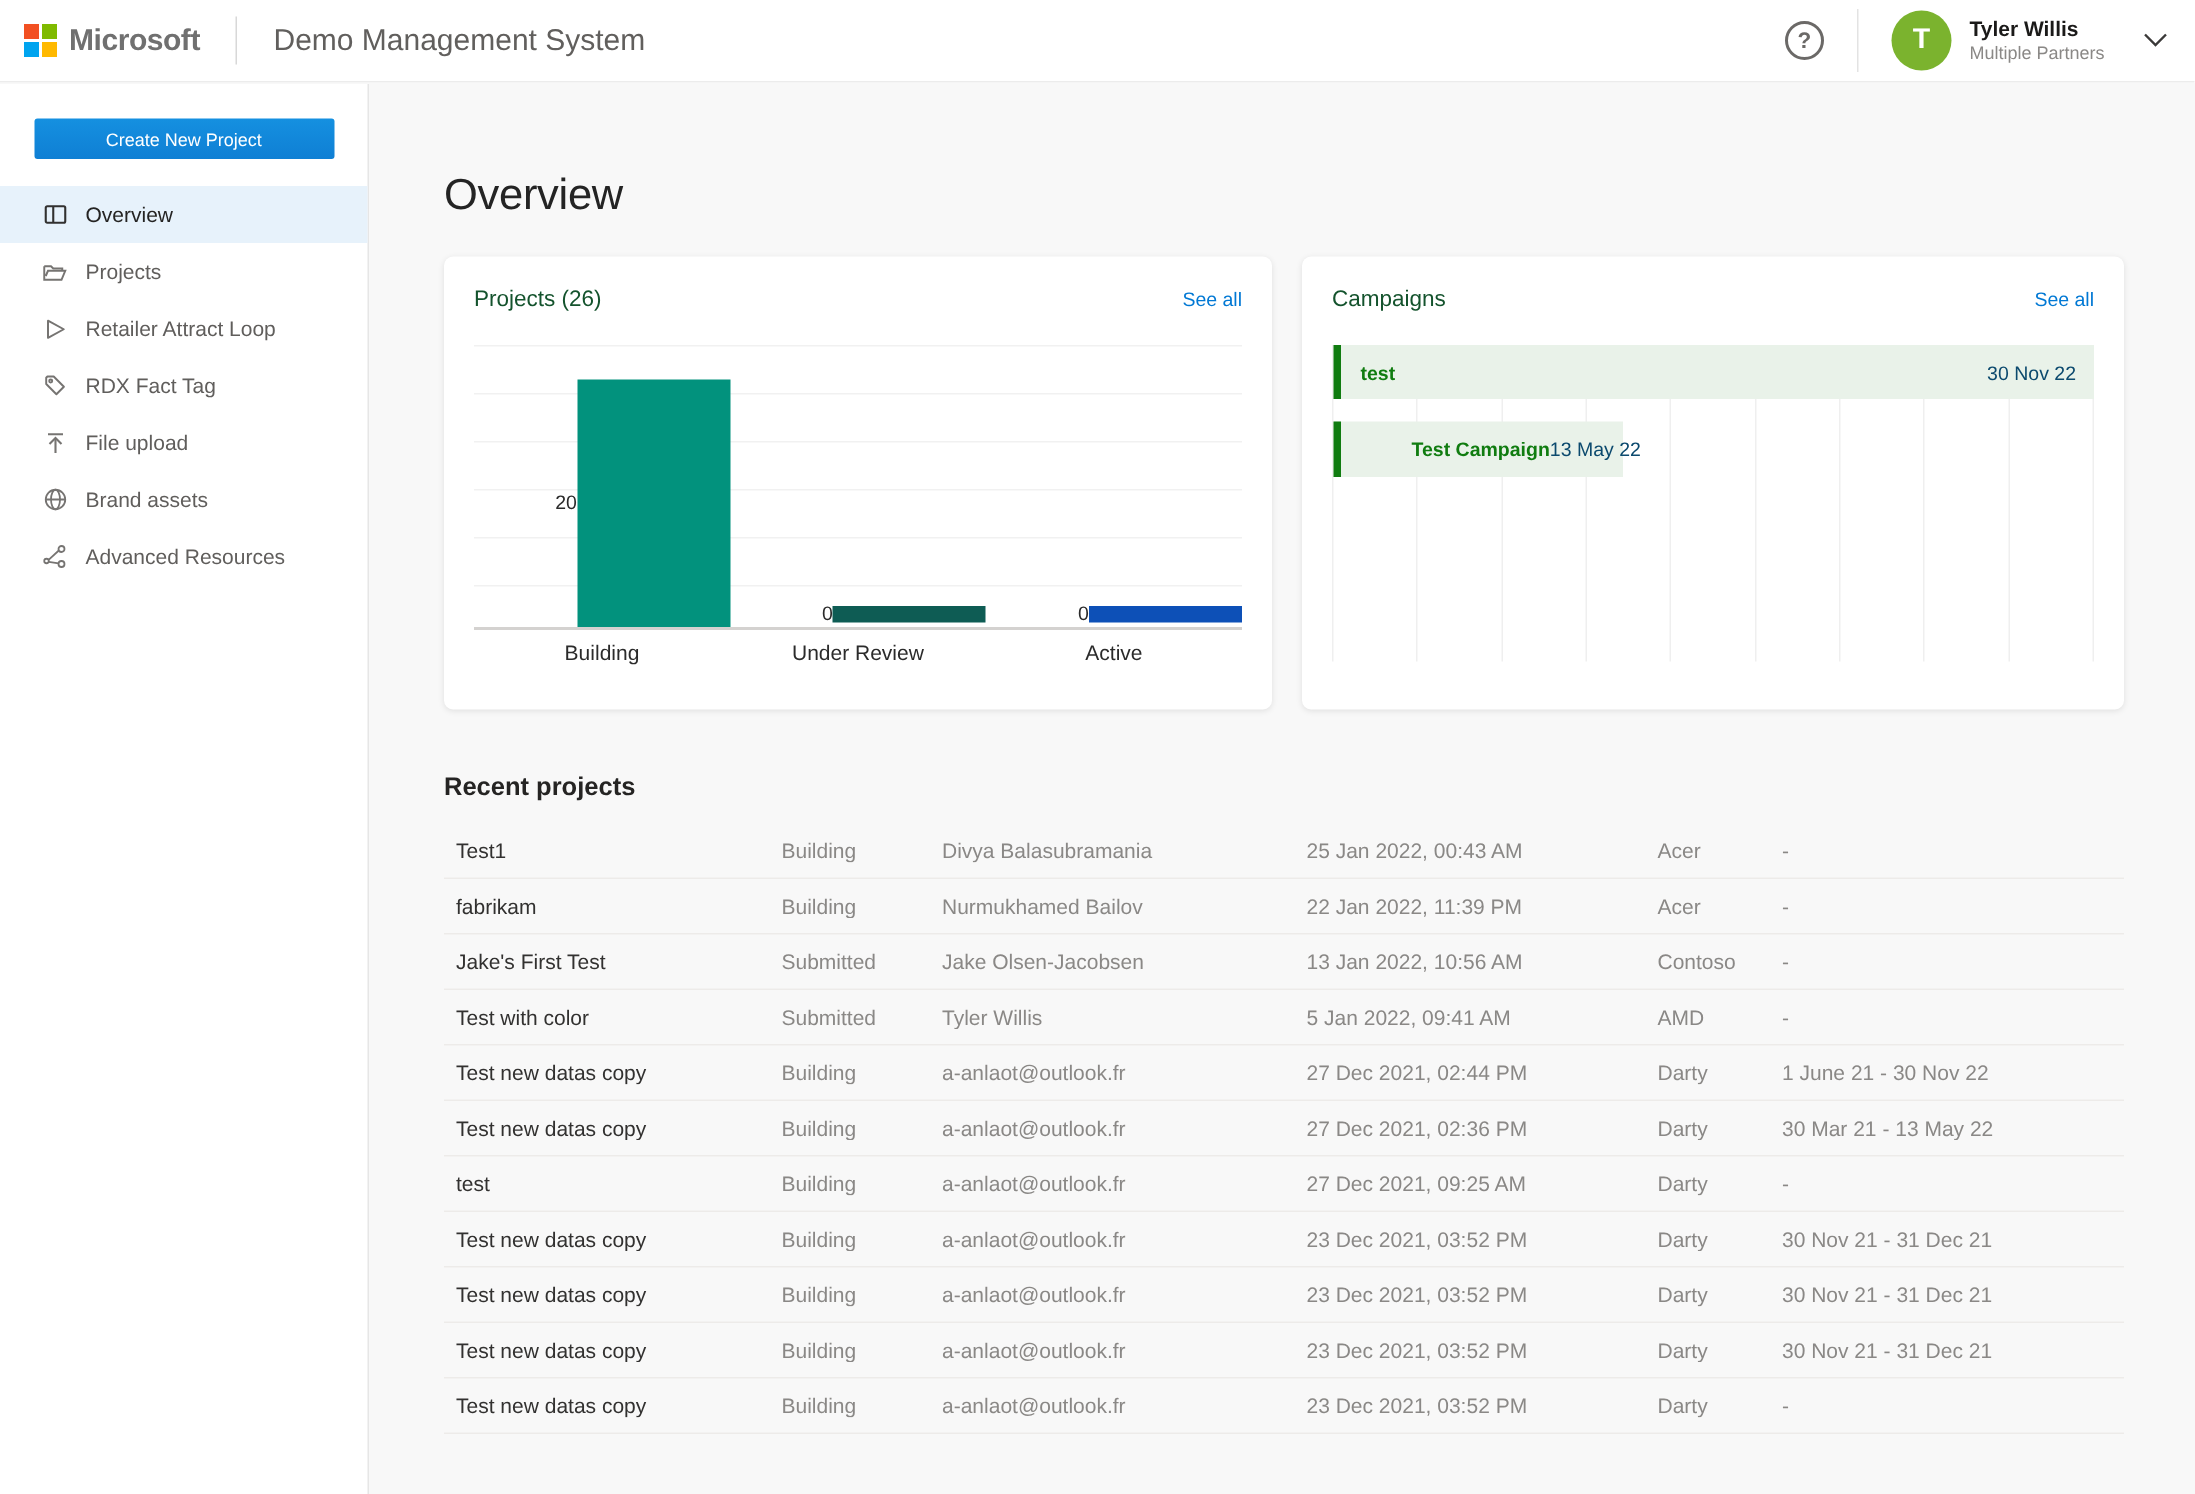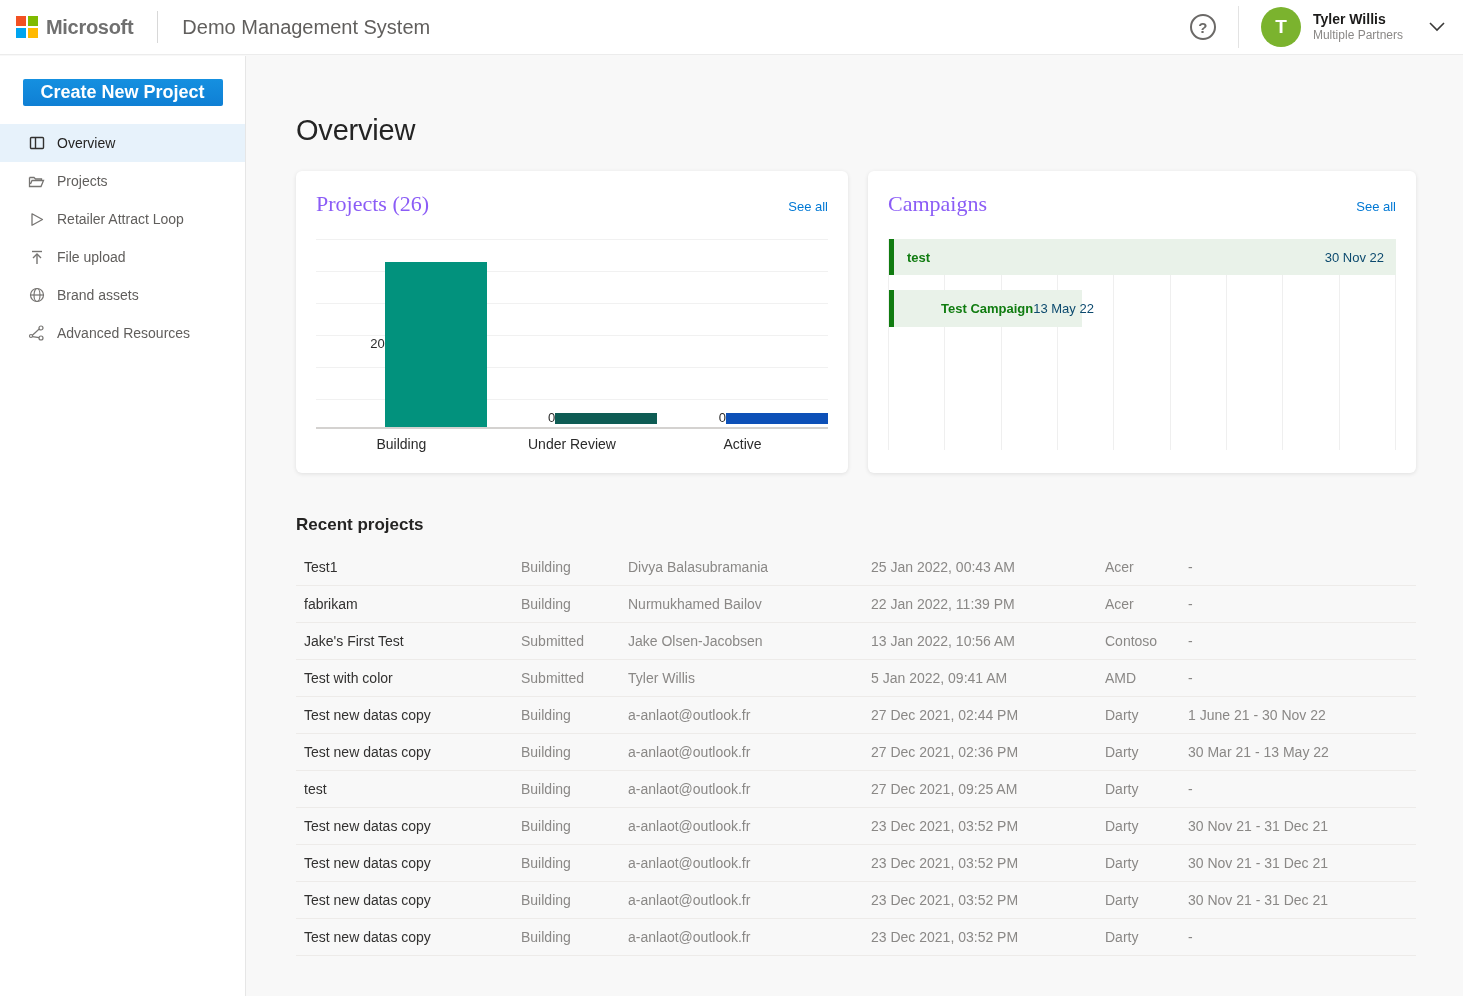--- a/index.html
+++ b/index.html
@@ -29,38 +29,38 @@
   .user-block { margin-left:12px; line-height:1.25; }
   .user-name { font-size:14px; font-weight:bold; color:#1b1a19; }
   .user-sub { font-size:12px; color:#8a8886; }
   .chev { margin-left:26px; cursor:pointer; display:flex; }
 
   
   .sidebar { position:fixed; top:56px; left:0; width:246px; height:940px; background:#fff;
     border-right:1px solid #e6e6e6; }
   .create-btn { display:block; margin:23px auto 0 auto; width:200px; height:27px;
     background:linear-gradient(#1590e0,#0f7fd4); color:#fff; border:none; border-radius:2px;
-    font-family:"Liberation Sans", sans-serif; font-size:18px; font-weight:bold; cursor:pointer; }
+    font-family:"Liberation Sans", sans-serif; font-size:12px; font-weight:normal; cursor:pointer; }
   .nav { margin-top:18px; }
   .nav-item { height:38px; display:flex; align-items:center; padding-left:28px; cursor:pointer;
     color:#605e5c; font-size:14px; }
   .nav-item.active { background:#e7f2fb; color:#252423; }
   .nav-item .nico { width:17px; height:17px; margin-right:12px; display:flex; align-items:center; justify-content:center; }
   .nav-item svg { stroke:#767472; }
   .nav-item.active svg { stroke:#323130; }
 
   
   .main { position:absolute; top:56px; left:247px; width:1216px; }
   .page-title { font-size:29px; font-weight:400; color:#242424; margin:58px 0 0 49px; letter-spacing:-0.2px; }
   .cards-row { display:flex; gap:20px; margin:24px 0 0 49px; }
   .card { background:#fff; border-radius:6px; box-shadow:0 1px 4px rgba(0,0,0,0.10); height:302px; padding:20px; }
   .card.projects { width:552px; }
   .card.campaigns { width:548px; }
   .card-head { display:flex; justify-content:space-between; align-items:baseline; }
-  .card-title { font-size:22px; color:#8b5cf6;font-family:Liberation Serif, serif; }
+  .card-title { font-size:15px; color:#14532d; }
   .see-all { font-size:13px; color:#0078d4; cursor:pointer; text-decoration:none; }
 
   
   .chart-plot { position:relative; height:190px; margin-top:22px; }
   .gridline { position:absolute; left:0; right:0; height:1px; background:#f1f1f1; }
   .baseline { position:absolute; left:0; right:0; bottom:0; height:2px; background:#d4d2d0; }
   .bar-group { position:absolute; bottom:2px; width:33.33%; display:flex; flex-direction:row;
     align-items:center; justify-content:flex-end; }
   .bar-value { font-size:13px; color:#2b2b2b; margin-bottom:2px; }
   .bar-rect { width:102px; }
@@ -138,20 +138,29 @@
       </span>
       <span>Projects</span>
     </div>
     <div class="nav-item">
       <span class="nico">
         <svg width="14" height="15" viewBox="0 0 14 15" fill="none" stroke-width="1.3">
             <path d="M2 1.8 L12.5 7.5 L2 13.2 Z" stroke-linejoin="round"></path>
           </svg>
       </span>
       <span>Retailer Attract Loop</span>
+    </div>
+    <div class="nav-item">
+      <span class="nico">
+        <svg width="16" height="16" viewBox="0 0 16 16" fill="none" stroke-width="1.3">
+            <path d="M1.8 2.8 L1.8 7 L8.6 13.8 L13.6 8.8 L6.8 2 L2.6 2 Z" stroke-linejoin="round"></path>
+            <circle cx="4.8" cy="5" r="1"></circle>
+          </svg>
+      </span>
+      <span>RDX Fact Tag</span>
     </div>
     <div class="nav-item">
       <span class="nico">
         <svg width="14" height="15" viewBox="0 0 14 15" fill="none" stroke-width="1.4">
             <line x1="2" y1="1.5" x2="12" y2="1.5"></line>
             <line x1="7" y1="4" x2="7" y2="14"></line>
             <path d="M3 8 L7 4 L11 8"></path>
           </svg>
       </span>
       <span>File upload</span>

